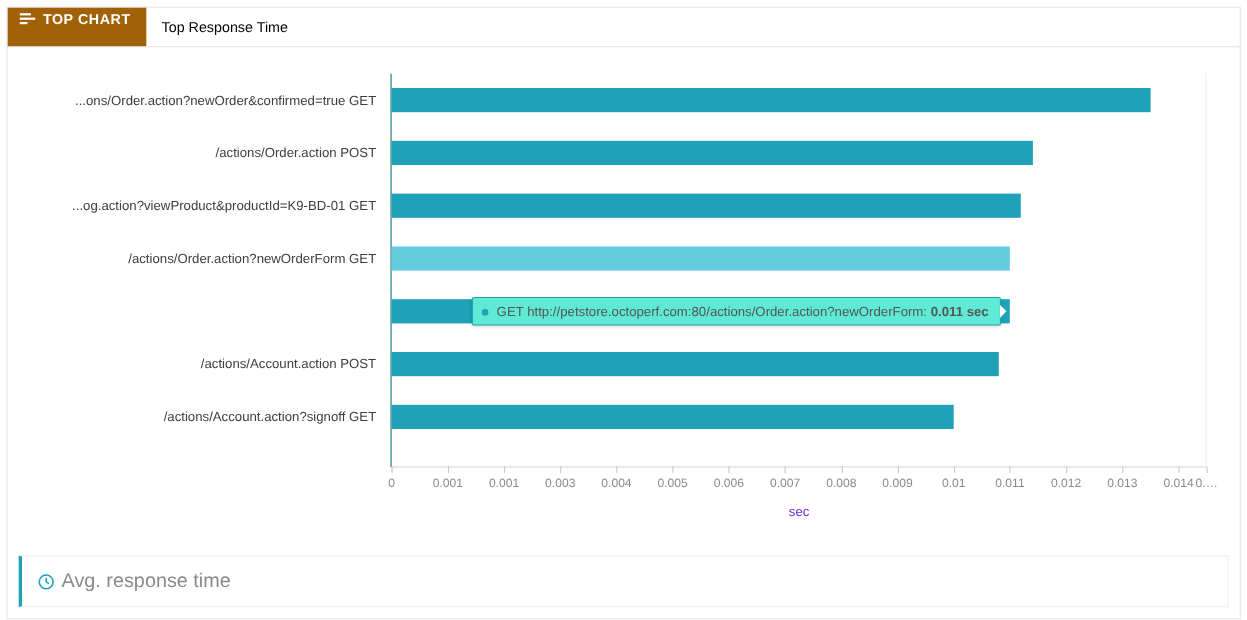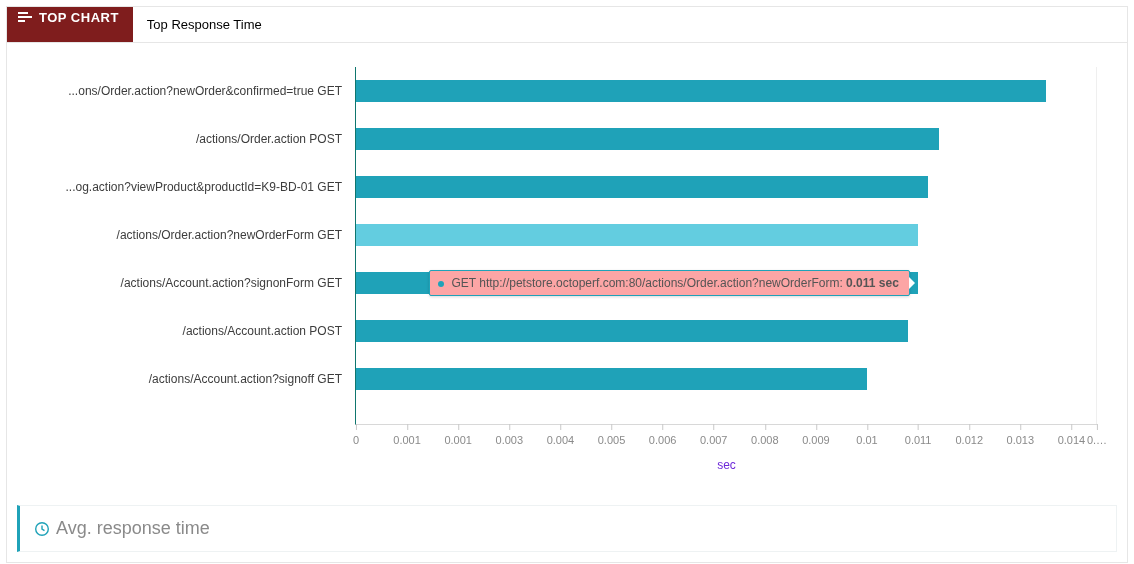--- a/index.html
+++ b/index.html
@@ -18,21 +18,21 @@
 
   
   .panel-header {
     display: flex;
     align-items: stretch;
     height: 36px;
     border-bottom: 1px solid #e6e6e6;
     font-size: 13px;
   }
   .header-badge {
-    background: #7f1d1d;
+    background: #a16207;
     color: #fff;
     display: flex;
     align-items: center;
     padding: 0 14px 15px 10px;
     font-weight: 600;
     letter-spacing: .5px;
   }
   .header-badge svg { margin-right: 6px; }
   .header-title {
     display: flex;
@@ -121,21 +121,21 @@
     position: absolute;
     top: 24px; bottom: 80px;
     right: 30px;
     width: 1px;
     background: #efefef;
   }
 
   
   .tooltip {
     position: absolute;
-    background: #fca5a5;
+    background: #5eead4;
     border: 1px solid #1fa2b8;
     border-radius: 2px;
     font-size: 12px;
     padding: 5px 10px 5px 8px;
     white-space: nowrap;
     box-shadow: 0 1px 3px rgba(0,0,0,.15);
     pointer-events: none;
   }
   .tooltip::after {           
     content: "";
@@ -212,21 +212,20 @@
         </div>
         <div class="row">
           <div class="label">...og.action?viewProduct&amp;productId=K9-BD-01 GET</div>
           <div class="bar" style="width: 77.2414%;"></div>
         </div>
         <div class="row">
           <div class="label">/actions/Order.action?newOrderForm GET</div>
           <div class="bar highlight" style="width: 75.8621%;"></div>
         </div>
         <div class="row">
-          <div class="label">/actions/Account.action?signonForm GET</div>
           <div class="bar" style="width: 75.8621%;"></div>
         </div>
         <div class="row">
           <div class="label">/actions/Account.action POST</div>
           <div class="bar" style="width: 74.4828%;"></div>
         </div>
         <div class="row">
           <div class="label">/actions/Account.action?signoff GET</div>
           <div class="bar" style="width: 68.9655%;"></div>
         </div>

